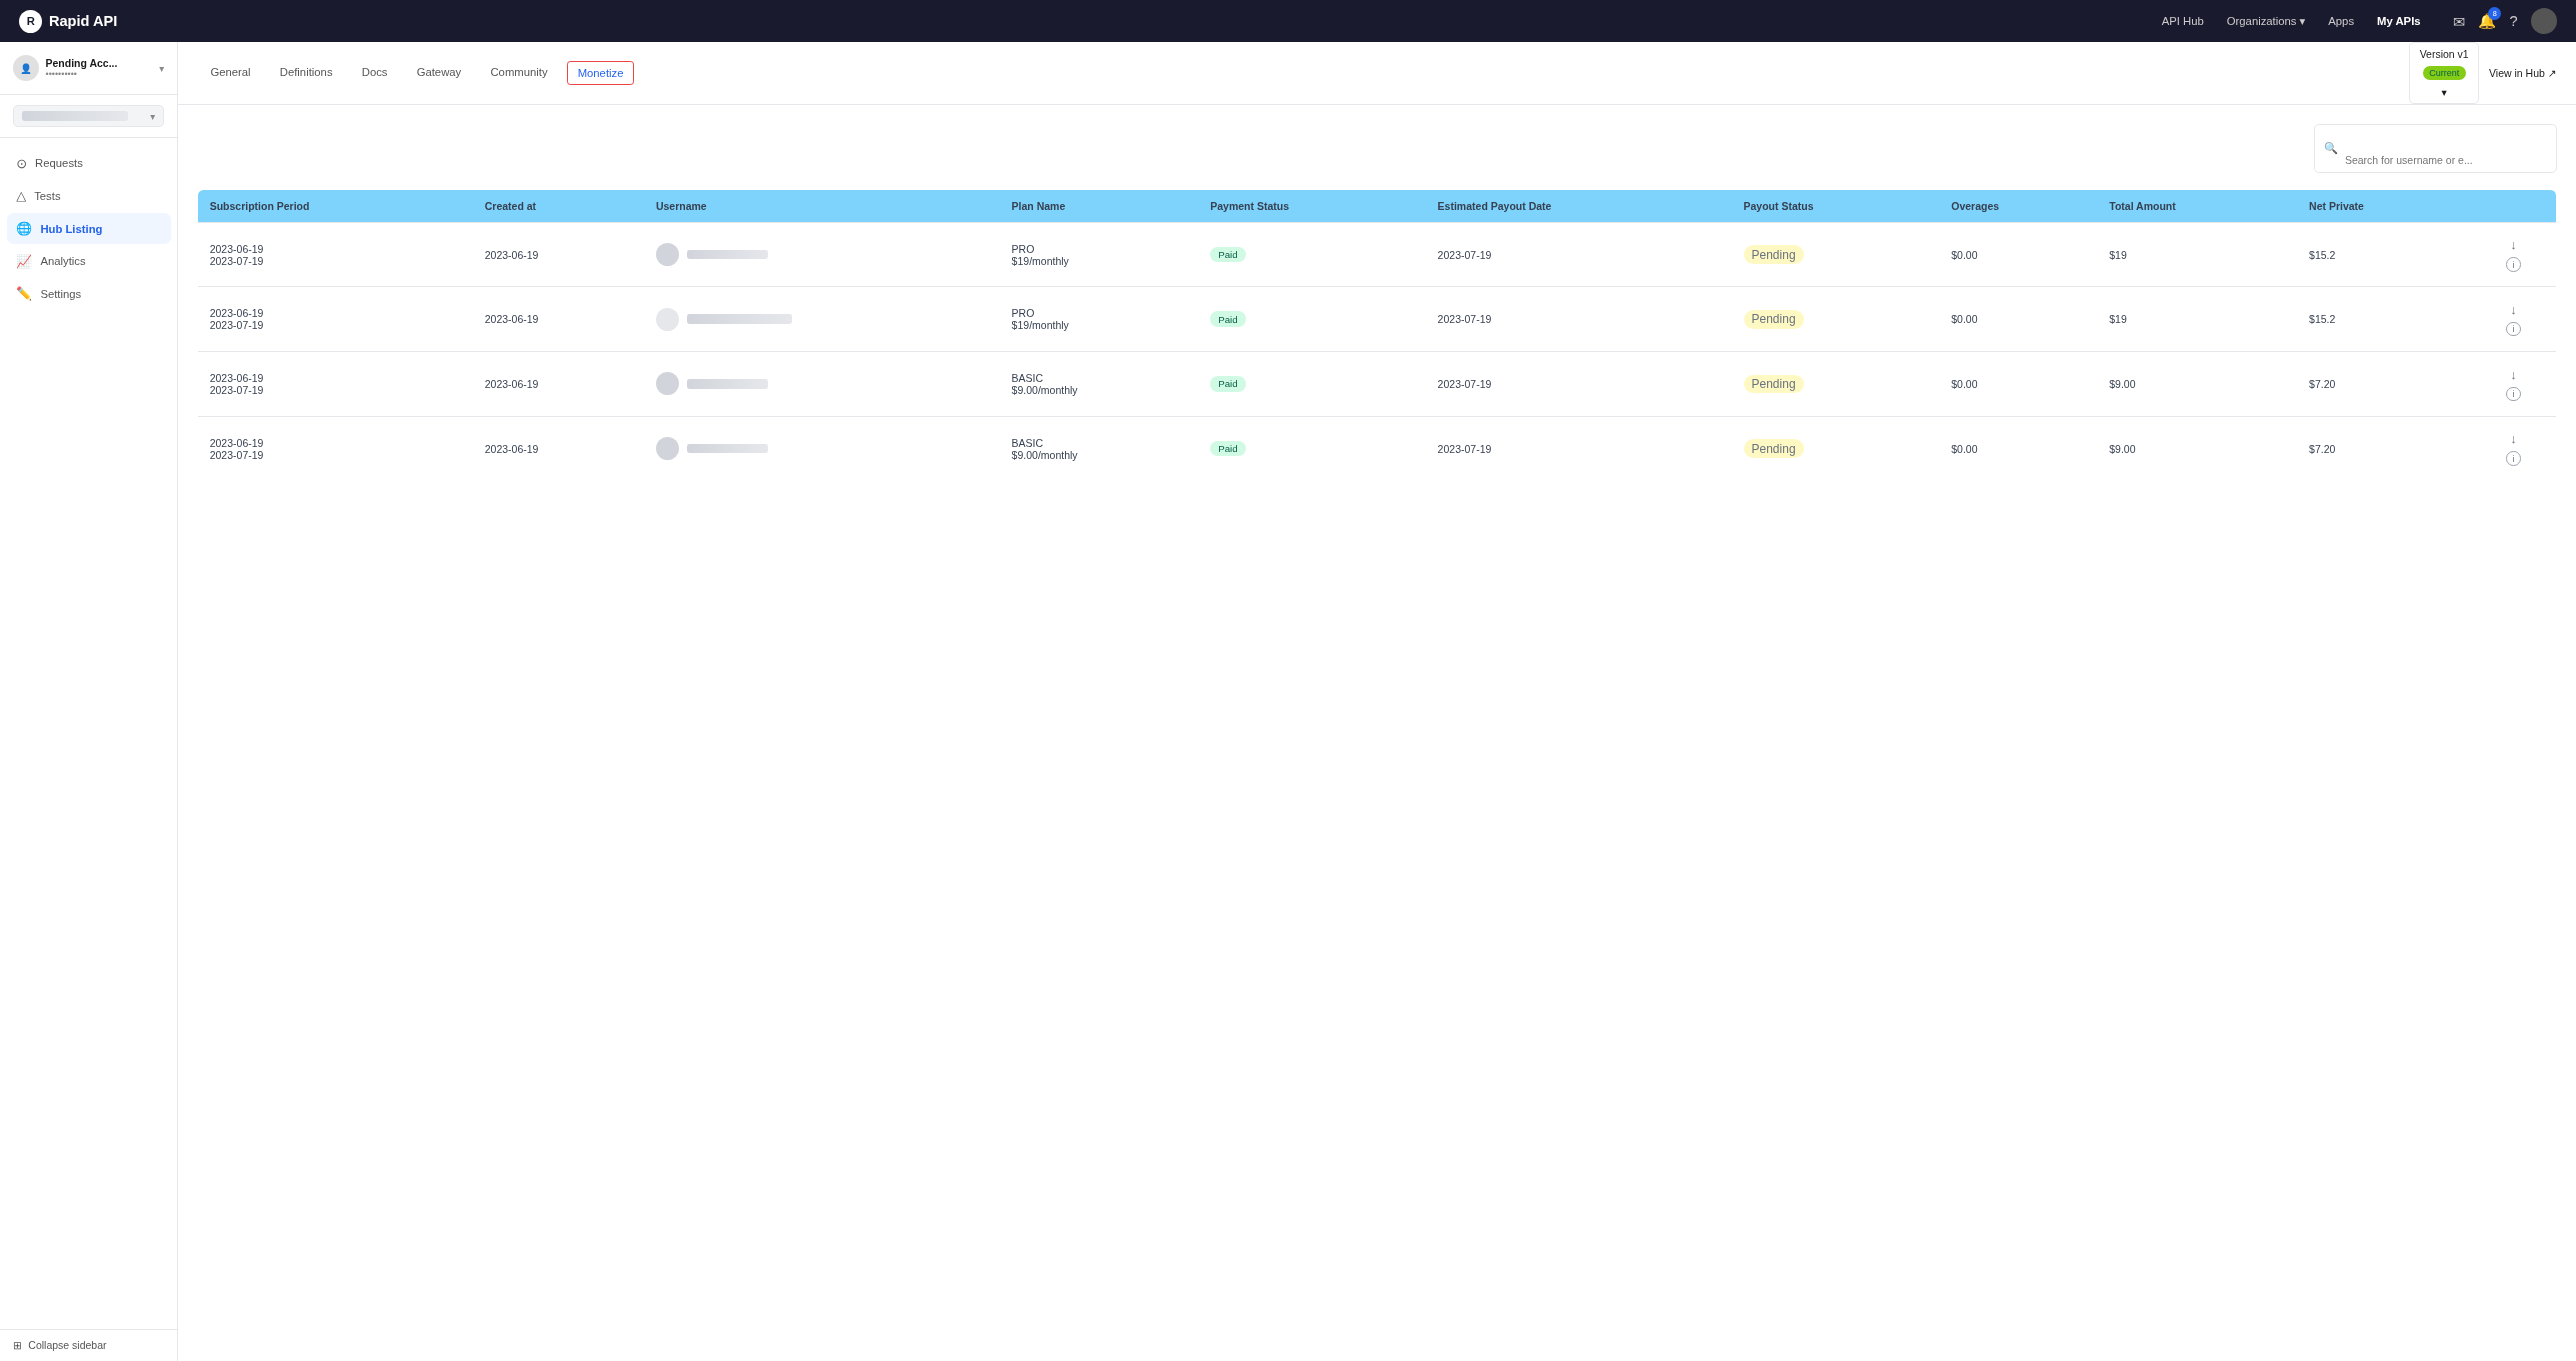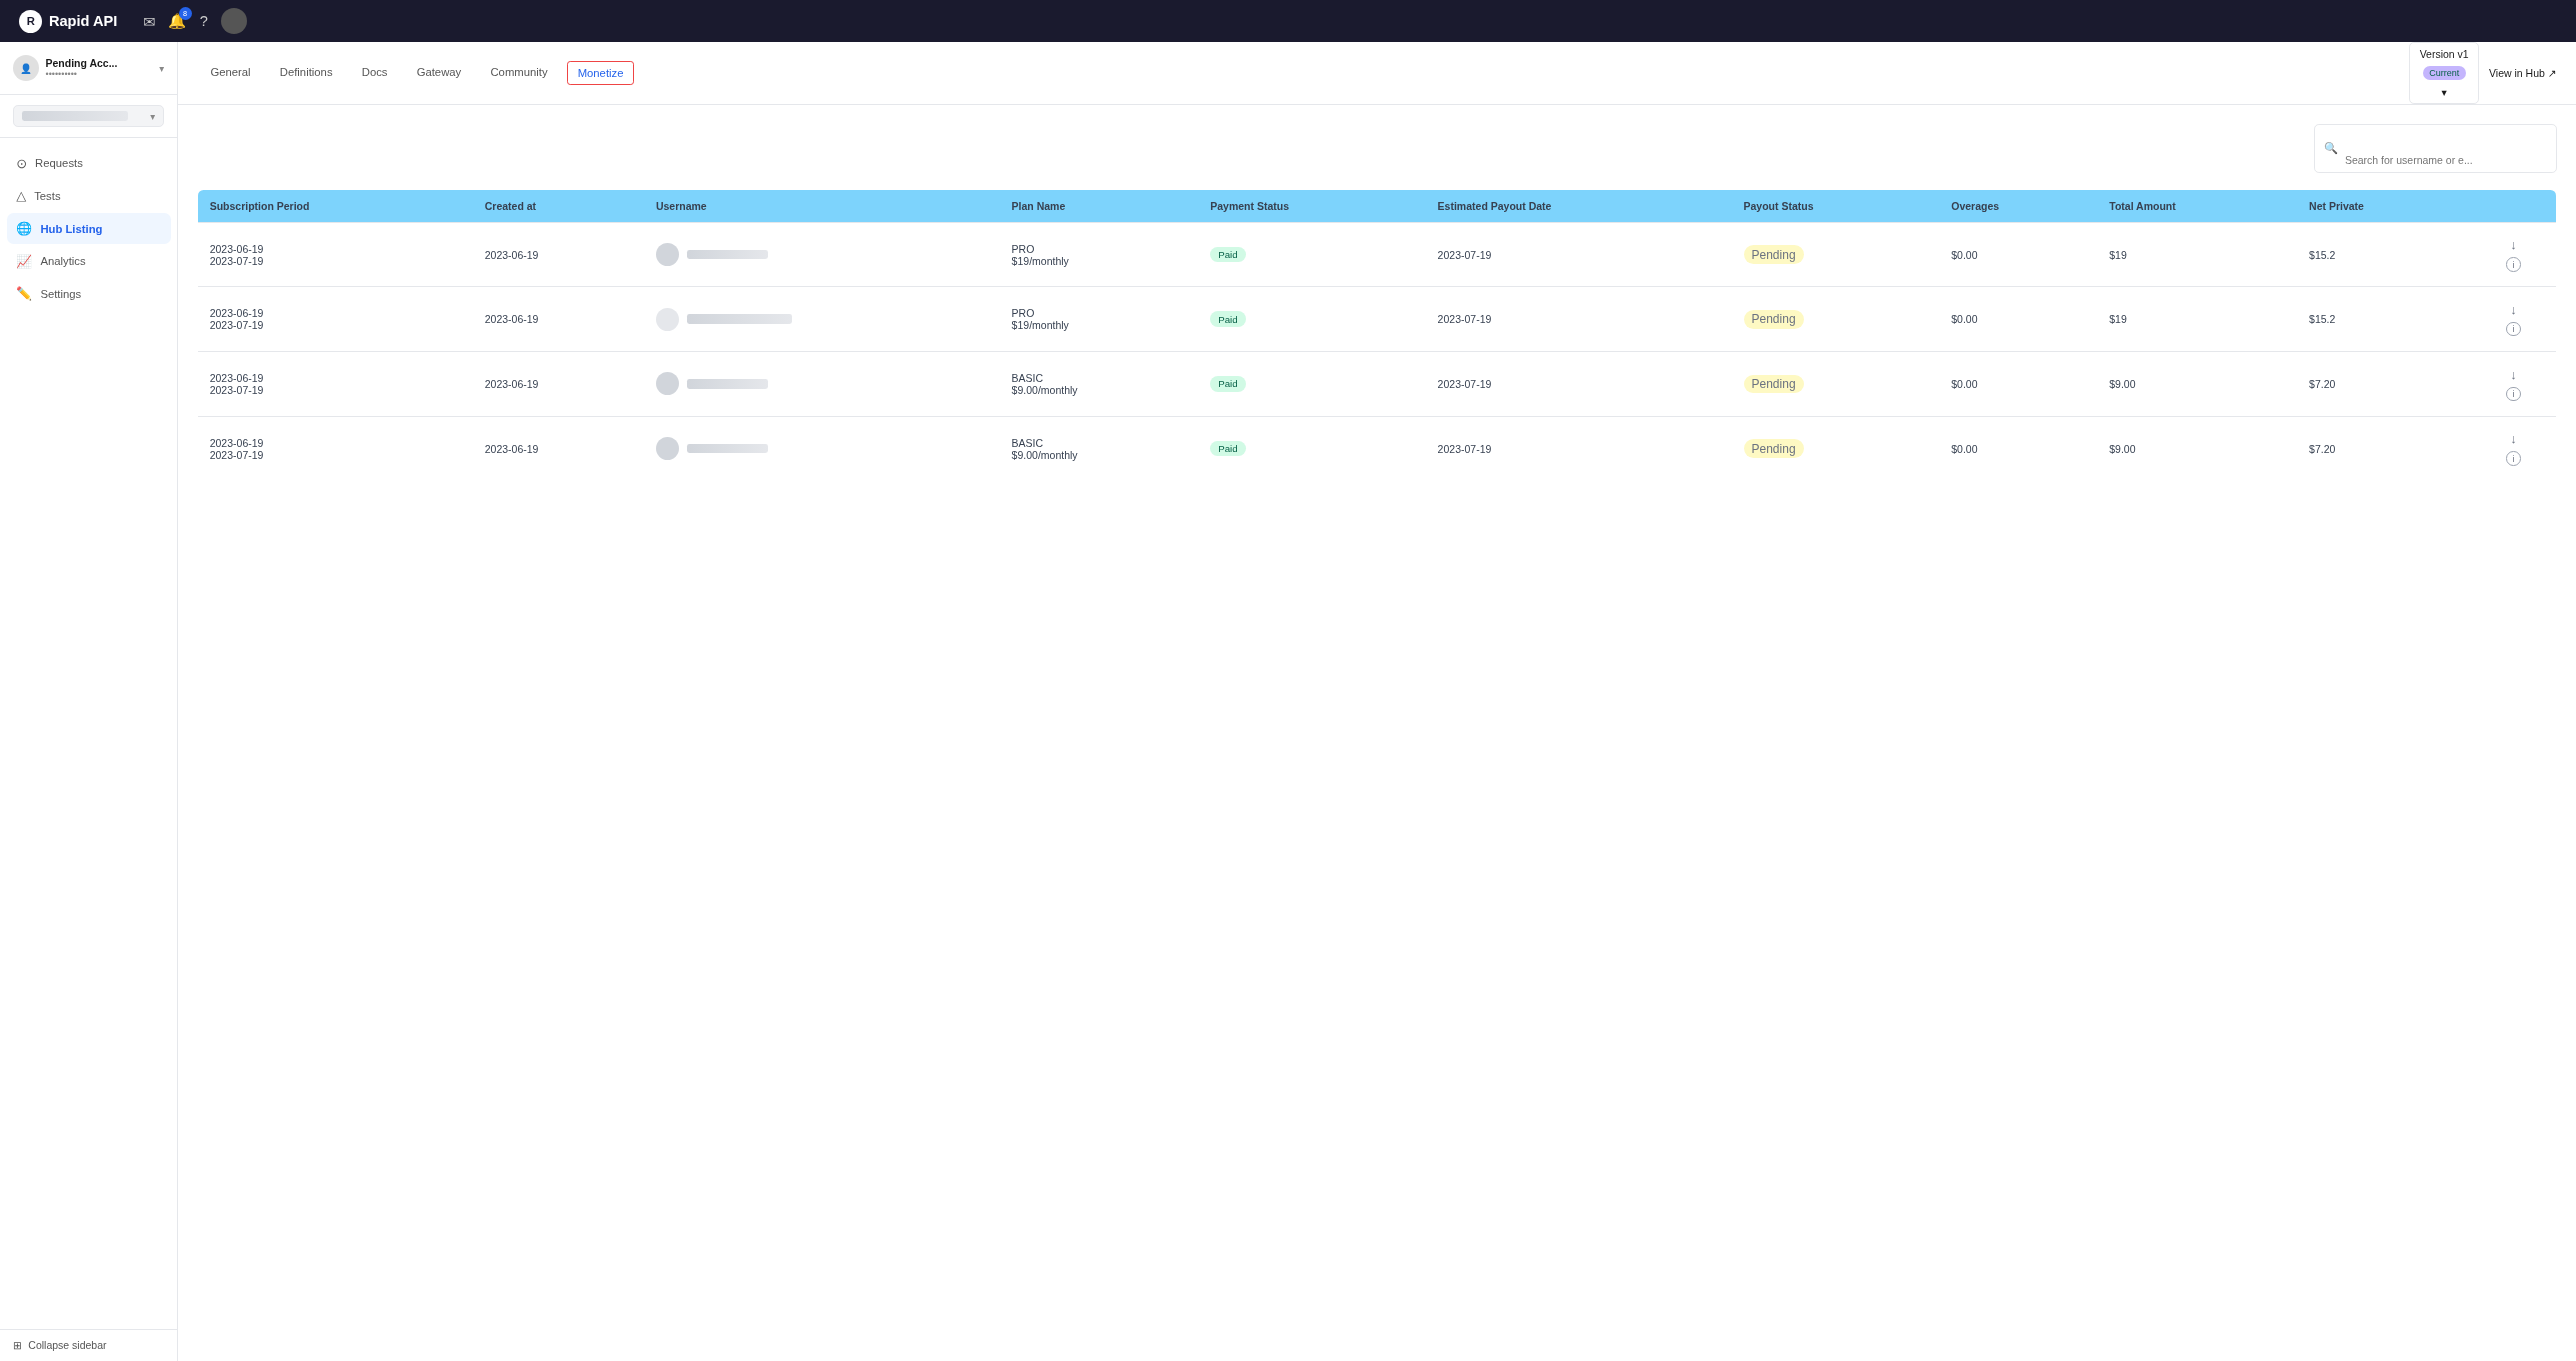--- a/index.html
+++ b/index.html
@@ -218,21 +218,21 @@
       gap: 6.5px;
       background: #fff;
       border: 0.8px solid #e5e7eb;
       border-radius: 4.9px;
       padding: 4.9px 9.7px;
       font-size: 10.5px;
       cursor: pointer;
       flex-direction: column;
     }
     .current-tag {
-      background: #c4b5fd;
+      background: #84cc16;
       color: #065f46;
       font-size: 9px;
       padding: 1.6px 6.5px;
       border-radius: 9.7px;
       font-weight: 500;
     }
     .view-hub-btn {
       font-size: 10.5px;
       color: #1a1a1a;
       cursor: pointer;
@@ -389,20 +389,26 @@
       margin: 0 3.2px;
     }
   </style>
 </head>
 <body>
 
 <nav class="topnav">
   <div class="topnav-logo">
     <div class="logo-icon">R</div>
     <span>Rapid API</span>
+  </div>
+  <div class="topnav-links">
+    <span class="topnav-link">API Hub</span>
+    <span class="topnav-link">Organizations ▾</span>
+    <span class="topnav-link">Apps</span>
+    <span class="topnav-link active">My APIs</span>
   </div>
   <div class="topnav-actions">
     <div class="topnav-icon-btn">
       <span>✉</span>
     </div>
     <div class="topnav-icon-btn" style="position:relative;">
       <span>🔔</span>
       <span class="notification-badge">8</span>
     </div>
     <div class="topnav-icon-btn">

